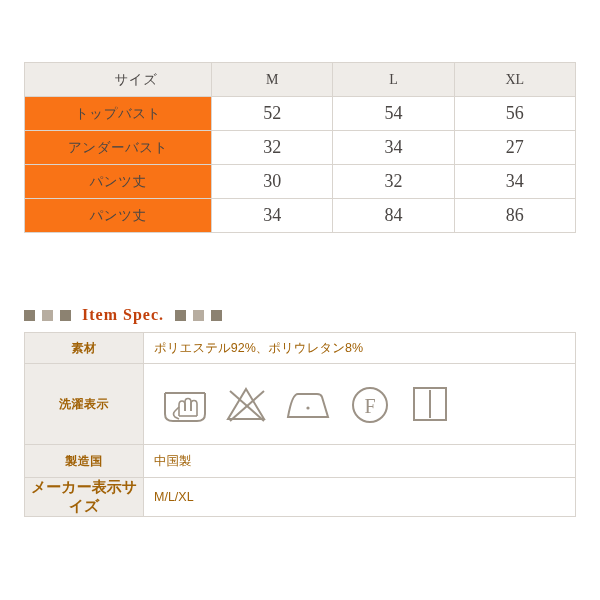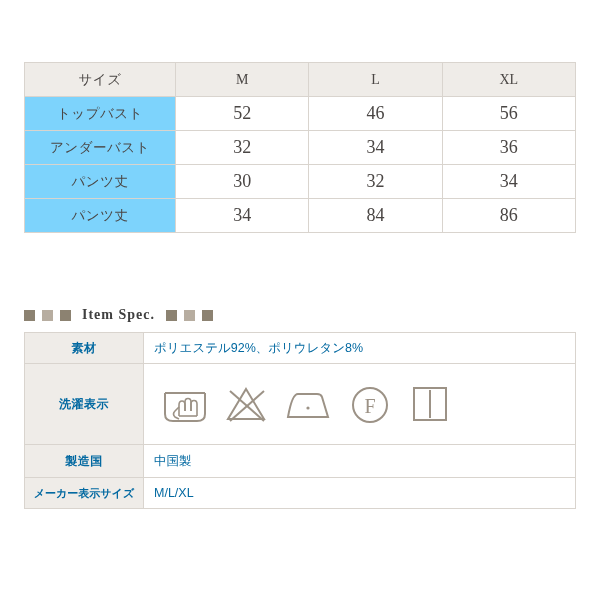--- a/index.html
+++ b/index.html
@@ -38,28 +38,29 @@
     border: 1px solid #d9d4ce;
     height: 33px;
     font-weight: normal;
     font-size: 14px;
     text-align: center;
     vertical-align: middle;
     color: #4a4644;
     padding: 0;
   }
   table.size-table .rowhead {
-    background: #7dd3fc;
+    background: #f97316;
     width: 150px;
     font-size: 13.5px;
     letter-spacing: 0.5px;
     font-family: "Liberation Serif", serif;
   }
   table.size-table thead .rowhead {
     background: #efece8;
+    padding-left: 36px;
   }
   table.size-table thead td {
     background: #efece8;
     font-size: 14px;
   }
   table.size-table tbody td.val {
     background: #ffffff;
     font-size: 18px;
   }
 
@@ -74,23 +75,23 @@
     height: 20px;
   }
   .sq {
     width: 11px;
     height: 11px;
     background: #8c8271;
     display: inline-block;
   }
   .sq.light { background: #b7ada0; }
   .spec-heading .title {
-    font-size: 14px;
+    font-size: 16px;
     letter-spacing: 1px;
-    color: #404040;
+    color: #c2410c;
     font-family: "Liberation Serif", serif;
     font-weight: bold;
     margin: 0 4px;
   }
 
   
   .spec-table-wrap {
     position: absolute;
     left: 24px;
     top: 332px;
@@ -98,21 +99,21 @@
   }
   table.spec-table {
     border-collapse: collapse;
     width: 100%;
     table-layout: fixed;
   }
   table.spec-table td {
     border: 1px solid #d9d4ce;
     padding: 0 10px;
     font-size: 12.5px;
-    color: #0369a1;
+    color: #a16207;
     vertical-align: middle;
     font-family: "Liberation Sans", sans-serif;
   }
   table.spec-table td.label {
     width: 118px;
     background: #efece8;
     text-align: center;
     font-weight: bold;
     font-size: 12px;
     padding: 0;
@@ -121,21 +122,21 @@
   table.spec-table td.value {
     background: #ffffff;
     text-align: left;
     margin-top: 40px;
   }
   tr.r-material td { height: 30px; }
   tr.r-wash td { height: 80px; }
   tr.r-country td { height: 32px; }
   tr.r-maker td { height: 30px; }
   table.spec-table td.label.small {
-    font-size: 11px;
+    font-size: 15px;
     letter-spacing: 0;
   }
 
   .wash-icons {
     display: flex;
     align-items: center;
     gap: 16px;
     padding-left: 8px;
   }
   .wash-icons svg { display: block; }
@@ -152,28 +153,28 @@
           <td class="rowhead">サイズ</td>
           <td>M</td>
           <td>L</td>
           <td>XL</td>
         </tr>
       </thead>
       <tbody>
         <tr>
           <td class="rowhead">トップバスト</td>
           <td class="val">52</td>
-          <td class="val">46</td>
+          <td class="val">54</td>
           <td class="val">56</td>
         </tr>
         <tr>
           <td class="rowhead">アンダーバスト</td>
           <td class="val">32</td>
           <td class="val">34</td>
-          <td class="val">36</td>
+          <td class="val">27</td>
         </tr>
         <tr>
           <td class="rowhead">パンツ丈</td>
           <td class="val">30</td>
           <td class="val">32</td>
           <td class="val">34</td>
         </tr>
         <tr>
           <td class="rowhead">パンツ丈</td>
           <td class="val">34</td>

